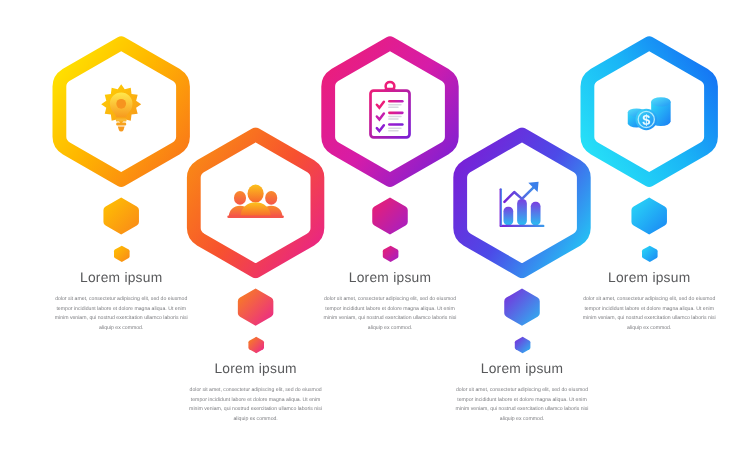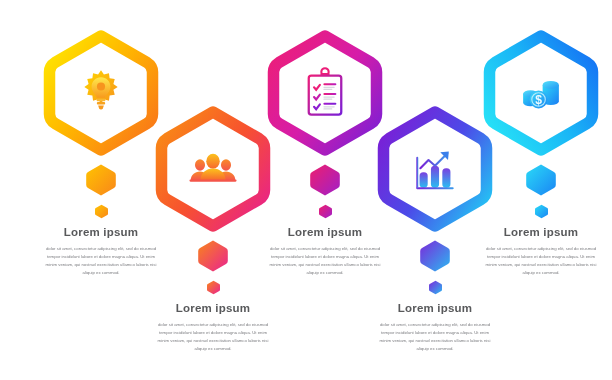--- a/index.html
+++ b/index.html
@@ -71,21 +71,21 @@
   .text-block {
     position: absolute;
     left: 0;
     top: 196px;
     width: 150px;
     text-align: center;
   }
   .t-title {
     font-size: 11.5px;
     color: #58595b;
-    font-weight: 700;
+    font-weight: 400;
     letter-spacing: 0.2px;
     margin: 0 0 7px 0;
     font-family: "Liberation Sans", sans-serif;
   }
   .t-body {
     font-size: 4.3px;
     line-height: 1.85;
     color: #7c7d80;
     margin: 0 auto;
     width: 118px;

